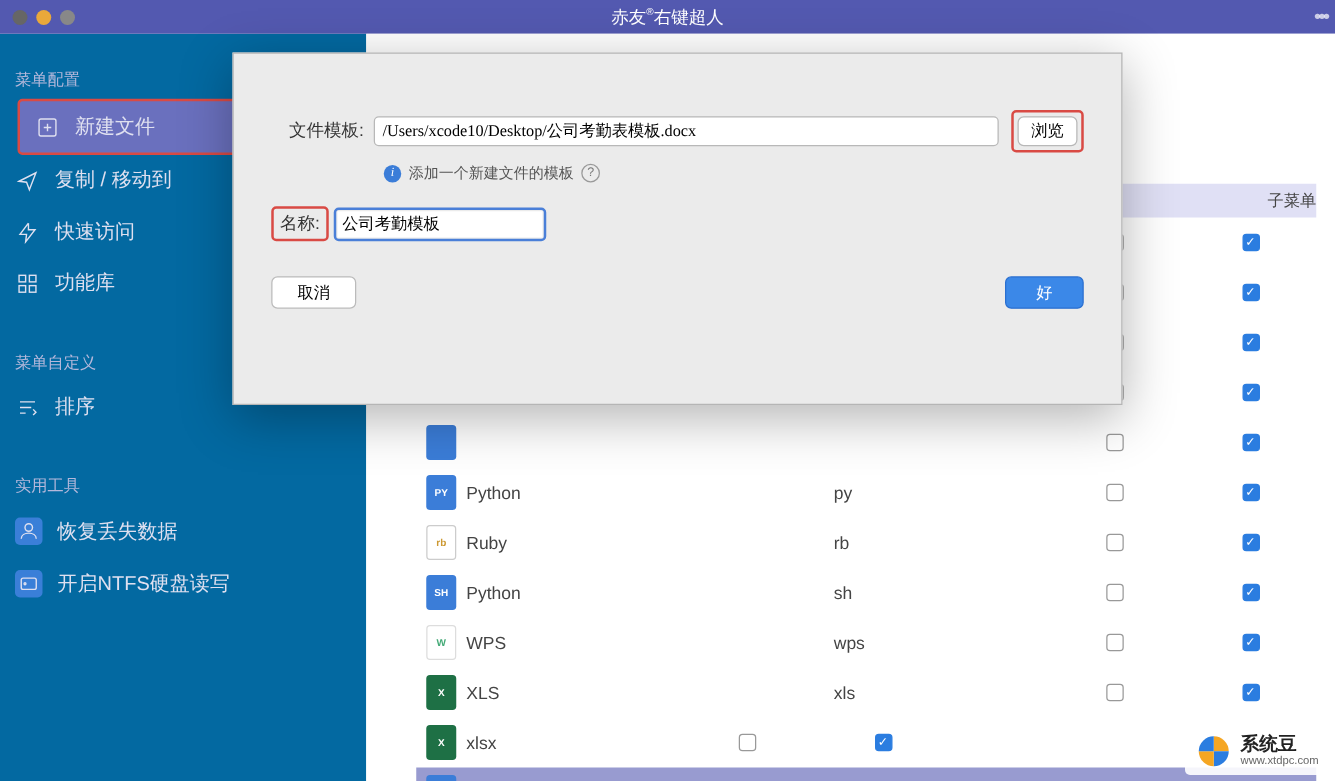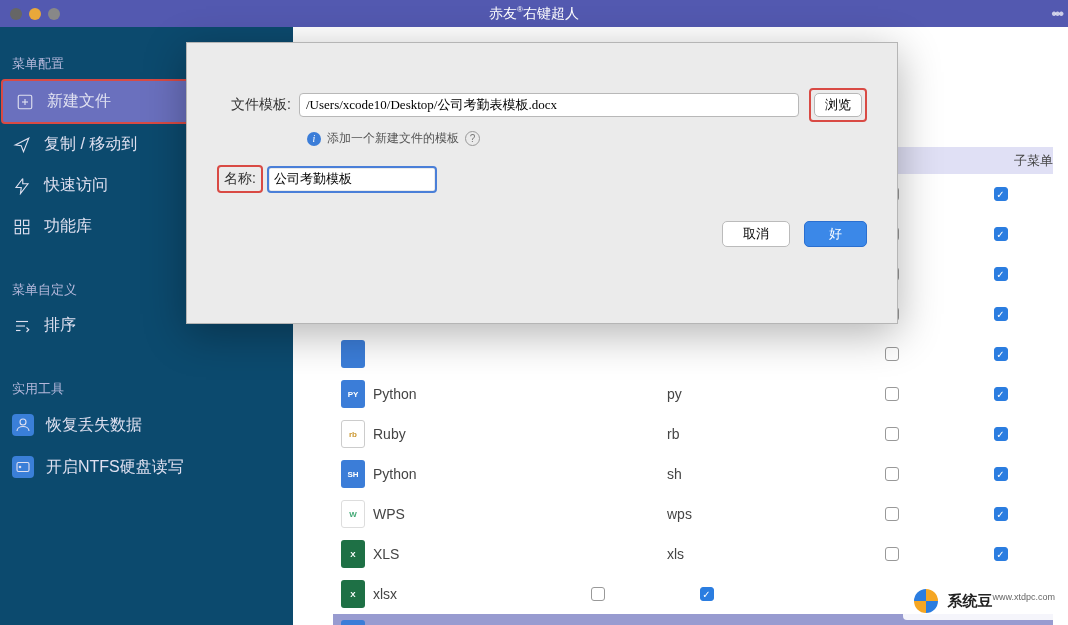--- a/index.html
+++ b/index.html
@@ -12,21 +12,21 @@
 .light { width: 12px; height: 12px; border-radius: 50%; }
 .light.red { background: #666; }
 .light.yellow { background: #e9a83a; }
 .light.green { background: #888; }
 .title-text { position: absolute; left: 50%; transform: translateX(-50%); font-size: 14px; width: 100%; text-align:center; }
 .title-text sup { font-size: 8px; }
 .title-right { position: absolute; right: 6px; display: flex; align-items: center; color: rgba(255,255,255,0.7); font-size: 16px; letter-spacing: -2px; }
 
 .main-area { flex: 1; display: flex; }
 
-.sidebar { width: 293px; background: #0c4a6e; color: #dfe0f0; padding-top: 18px; }
+.sidebar { width: 293px; background: #0369a1; color: #dfe0f0; padding-top: 18px; }
 .section-label { font-size: 13px; color: #b5b8db; padding: 10px 12px 6px; }
 .nav-item { display: flex; align-items: center; gap: 12px; padding: 10px 12px; font-size: 16px; cursor: pointer; }
 .nav-item.active { background: #6a70be; }
 .nav-item .icon { width: 20px; height: 20px; display: flex; align-items: center; justify-content: center; }
 .nav-item svg { width: 18px; height: 18px; stroke: #dfe0f0; fill: none; stroke-width: 1.5; }
 .highlight-box { border: 2px solid #d94a44; border-radius: 4px; }
 
 .content { flex: 1; background: #fff; position: relative; }
 
 .table-area { position: absolute; left: 40px; right: 15px; top: 120px; }
@@ -57,30 +57,30 @@
 .modal-content { padding: 45px 30px 20px 30px; font-size: 14px; color: #333; }
 .form-row { display: flex; align-items: center; margin-bottom: 8px; }
 .form-label { width: 82px; text-align: right; padding-right: 8px; font-size: 14px; }
 .form-input { flex: 1; height: 24px; border: 1px solid #b8b8b8; border-radius: 4px; padding: 2px 6px; font-size: 13px; background: #fff; font-family: Liberation Serif, serif; }
 .browse-btn { margin-left: 10px; padding: 2px 10px; height: 24px; border: 1px solid #b8b8b8; border-radius: 5px; background: #fff; font-size: 13px; cursor: pointer; }
 .hint-row { display: flex; align-items: center; margin: 4px 0 18px 90px; font-size: 12px; color: #555; gap: 6px; }
 .info-icon { width: 14px; height: 14px; border-radius: 50%; background: #3b7dd8; color: #fff; display: inline-flex; align-items:center; justify-content:center; font-size: 10px; font-style: italic; font-family: Georgia, serif; }
 .help-icon { width: 15px; height: 15px; border-radius: 50%; border: 1px solid #999; display: inline-flex; align-items:center; justify-content:center; font-size: 10px; color: #777; }
 .name-input-wrap { border: 2px solid #4a7fd8; border-radius: 4px; padding: 1px; }
 .name-input-wrap input { border: none; width: 164px; height: 21px; font-size: 13px; padding: 0 4px; outline: none; }
-.modal-buttons { display: flex; justify-content: flex-end; gap: 14px; padding: 0 30px 20px; }
+.modal-buttons { display: flex; justify-content: space-between; gap: 14px; padding: 0 30px 20px; }
 .btn { padding: 3px 20px; border-radius: 5px; font-size: 13px; cursor: pointer; border: 1px solid #bbb; }
 .btn-cancel { background: #fff; }
 .btn-ok { background: #3b88e8; border-color: #2a6fd0; color: #fff; padding: 3px 24px; }
 
 .red-box { border: 2px solid #d94a44; border-radius: 4px; }
 
 .watermark { position: absolute; right: 5px; bottom: 5px; display: flex; align-items: center; gap: 6px; background: rgba(255,255,255,0.9); padding: 4px 8px; border-radius: 4px; }
 .wm-logo { width: 30px; height: 30px; }
-.wm-text { display: flex; flex-direction: row; line-height: 1.1; }
+.wm-text { display: flex; flex-direction: column; line-height: 1.1; }
 .wm-text .t1 { font-size: 15px; font-weight: bold; color: #222; }
 .wm-text .t2 { font-size: 9px; color: #666; }
 
 .util-icon { width: 22px; height: 22px; border-radius: 4px; display: flex; align-items: center; justify-content: center; font-size: 12px; }
 .util-icon.recover { background: #3a7fd8; }
 .util-icon.ntfs { background: #3a7fd8; }
 </style>
 </head>
 <body>
 
@@ -96,21 +96,21 @@
       <span>赤友</span><sup>®</sup><span>右键超人</span>
     </div>
     <div class="title-right">•••</div>
   </div>
 
   <div class="main-area">
 
     <div class="sidebar">
       <div class="section-label">菜单配置</div>
 
-      <div class="nav-item active highlight-box" style="margin:0 1px;">
+      <div class="nav-item active highlight-box" style="margin:0 14px;">
         <span class="icon">
           <svg viewBox="0 0 24 24">
               <rect x="3" y="3" width="18" height="18" rx="2"></rect>
               <line x1="12" y1="8" x2="12" y2="16"></line>
               <line x1="8" y1="12" x2="16" y2="12"></line>
             </svg>
         </span>
         <span>新建文件</span>
       </div>
 

